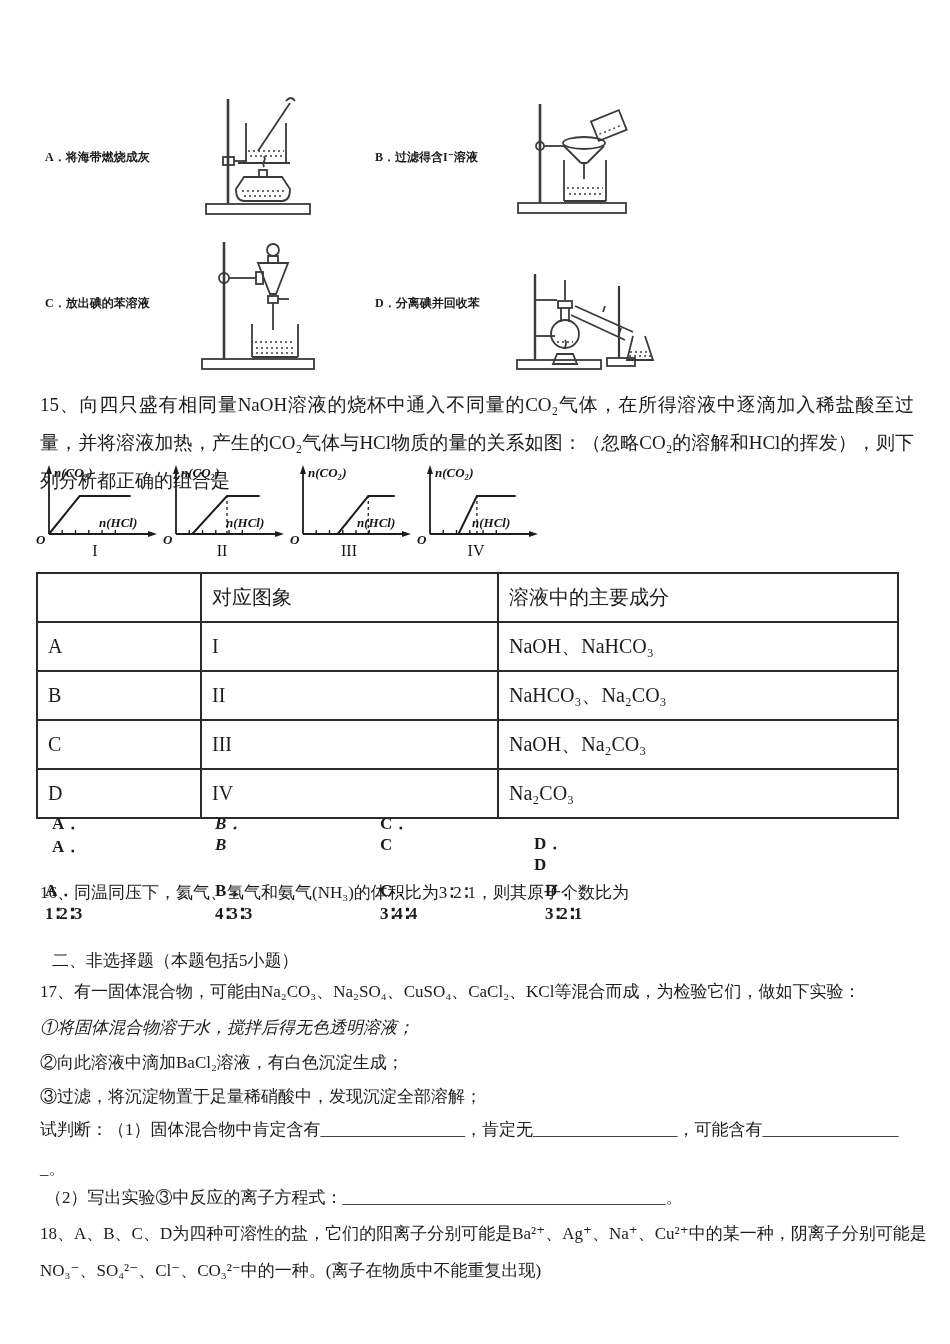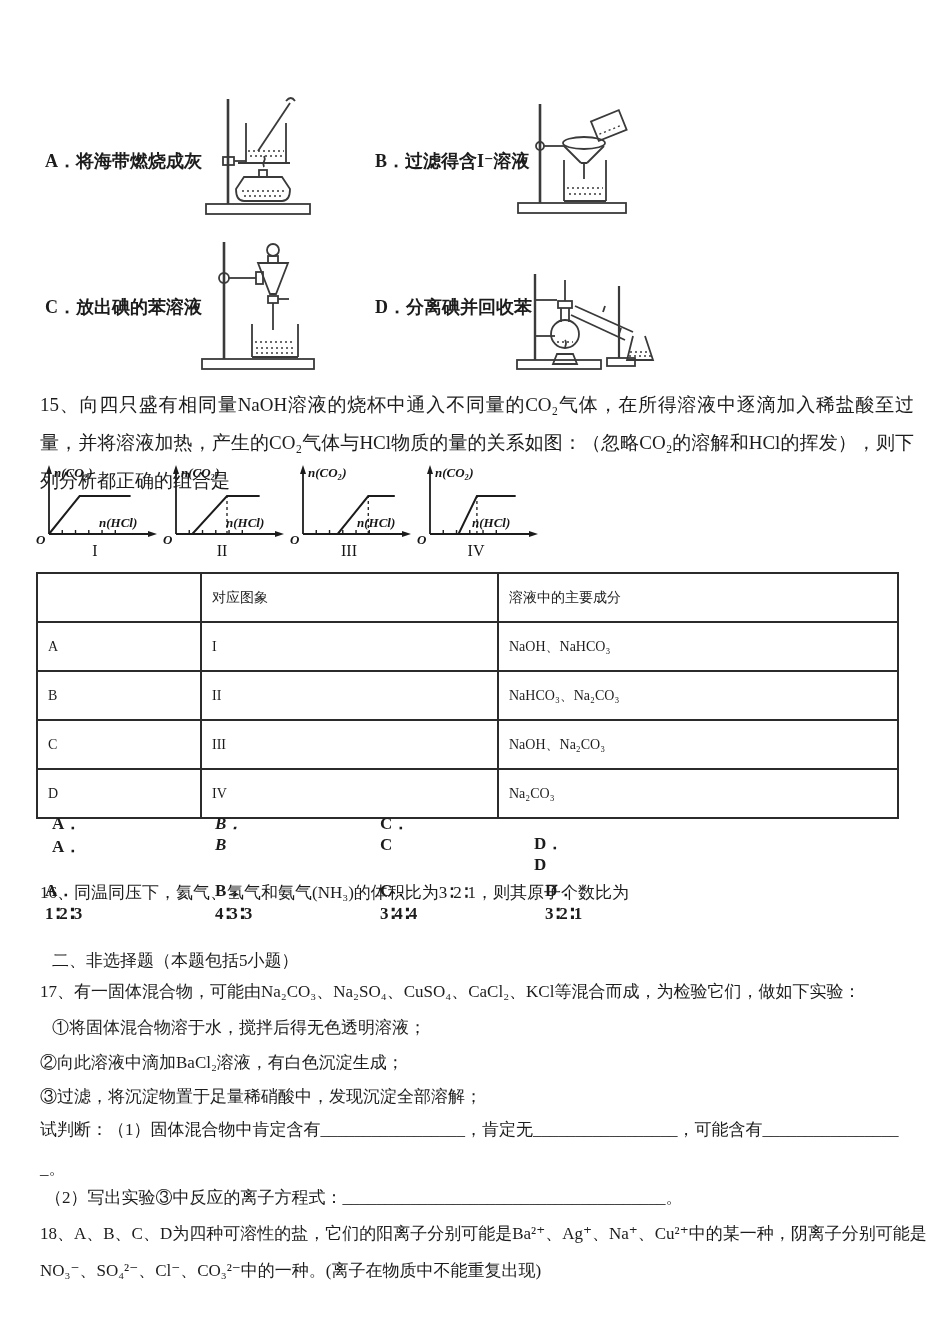--- a/index.html
+++ b/index.html
@@ -4,26 +4,26 @@
 <style>
   html,body{margin:0;padding:0;}
   body{
     width:950px;height:1344px;position:relative;background:#ffffff;
     font-family:"Liberation Serif","DejaVu Serif",serif;color:#1c1c1c;
     overflow:hidden;
   }
   .abs{position:absolute;}
   .line{font-size:17px;white-space:nowrap;margin-top:36px;}
   .para{font-size:19px;line-height:38px;text-align:justify;}
-  .optlabel{font-size:18px;font-weight:bold;white-space:nowrap;}
+  .optlabel{font-size:12px;font-weight:bold;white-space:nowrap;}
   .diagram{stroke:#3a3a3a;fill:none;stroke-width:1.8;}
   .answer-row span{display:inline-block;font-weight:bold;font-size:17px;}
   table.qtable{border-collapse:collapse;table-layout:fixed;background:#fff;}
   table.qtable td{border:2px solid #2b2b2b;height:47px;vertical-align:middle;
-    padding:0 0 0 10px;font-size:14px;}
+    padding:0 0 0 10px;font-size:20px;}
   .glabel{font:bold italic 13px "Liberation Serif","DejaVu Serif",serif;fill:#161616;}
   .gnum{font:16px "Liberation Serif","DejaVu Serif",serif;fill:#161616;text-anchor:middle;}
   .dots{stroke-dasharray:2 3;stroke-width:1.3;}
 </style>
 </head>
 <body>
 
 <div class="abs optlabel" style="left:45px;top:149px;">A．将海带燃烧成灰</div>
 <svg class="abs" style="left:198px;top:93px;" width="130" height="124" viewBox="0 0 130 124">
   <g class="diagram">
@@ -238,21 +238,21 @@
 <div class="abs answer-row" style="left:0;top:879px;">
   <span class="abs" style="left:45px;">A．1∶2∶3</span>
   <span class="abs" style="left:215px;">B．4∶3∶3</span>
   <span class="abs" style="left:380px;">C．3∶4∶4</span>
   <span class="abs" style="left:545px;">D．3∶2∶1</span>
 </div>
 
 <div class="abs line" style="left:52px;top:913px;">二、非选择题（本题包括5小题）</div>
 
 <div class="abs line" style="left:40px;top:944px;">17、有一固体混合物，可能由Na₂CO₃、Na₂SO₄、CuSO₄、CaCl₂、KCl等混合而成，为检验它们，做如下实验：</div>
-<div class="abs line" style="left:52px;top:980px;">①将固体混合物溶于水，搅拌后得无色透明溶液；</div>
+<div class="abs line" style="left:40px;top:980px;font-style:italic;">①将固体混合物溶于水，搅拌后得无色透明溶液；</div>
 <div class="abs line" style="left:40px;top:1015px;">②向此溶液中滴加BaCl₂溶液，有白色沉淀生成；</div>
 <div class="abs line" style="left:40px;top:1049px;">③过滤，将沉淀物置于足量稀硝酸中，发现沉淀全部溶解；</div>
 <div class="abs line" style="left:40px;top:1082px;">试判断：（1）固体混合物中肯定含有_________________，肯定无_________________，可能含有________________</div>
 <div class="abs line" style="left:40px;top:1121px;">_。</div>
 <div class="abs line" style="left:45px;top:1150px;">（2）写出实验③中反应的离子方程式：______________________________________。</div>
 
 <div class="abs line" style="left:40px;top:1186px;text-align:right;">18、A、B、C、D为四种可溶性的盐，它们的阳离子分别可能是Ba²⁺、Ag⁺、Na⁺、Cu²⁺中的某一种，阴离子分别可能是</div>
 <div class="abs line" style="left:40px;top:1223px;">NO₃⁻、SO₄²⁻、Cl⁻、CO₃²⁻中的一种。(离子在物质中不能重复出现)</div>
 
 </body></html>

